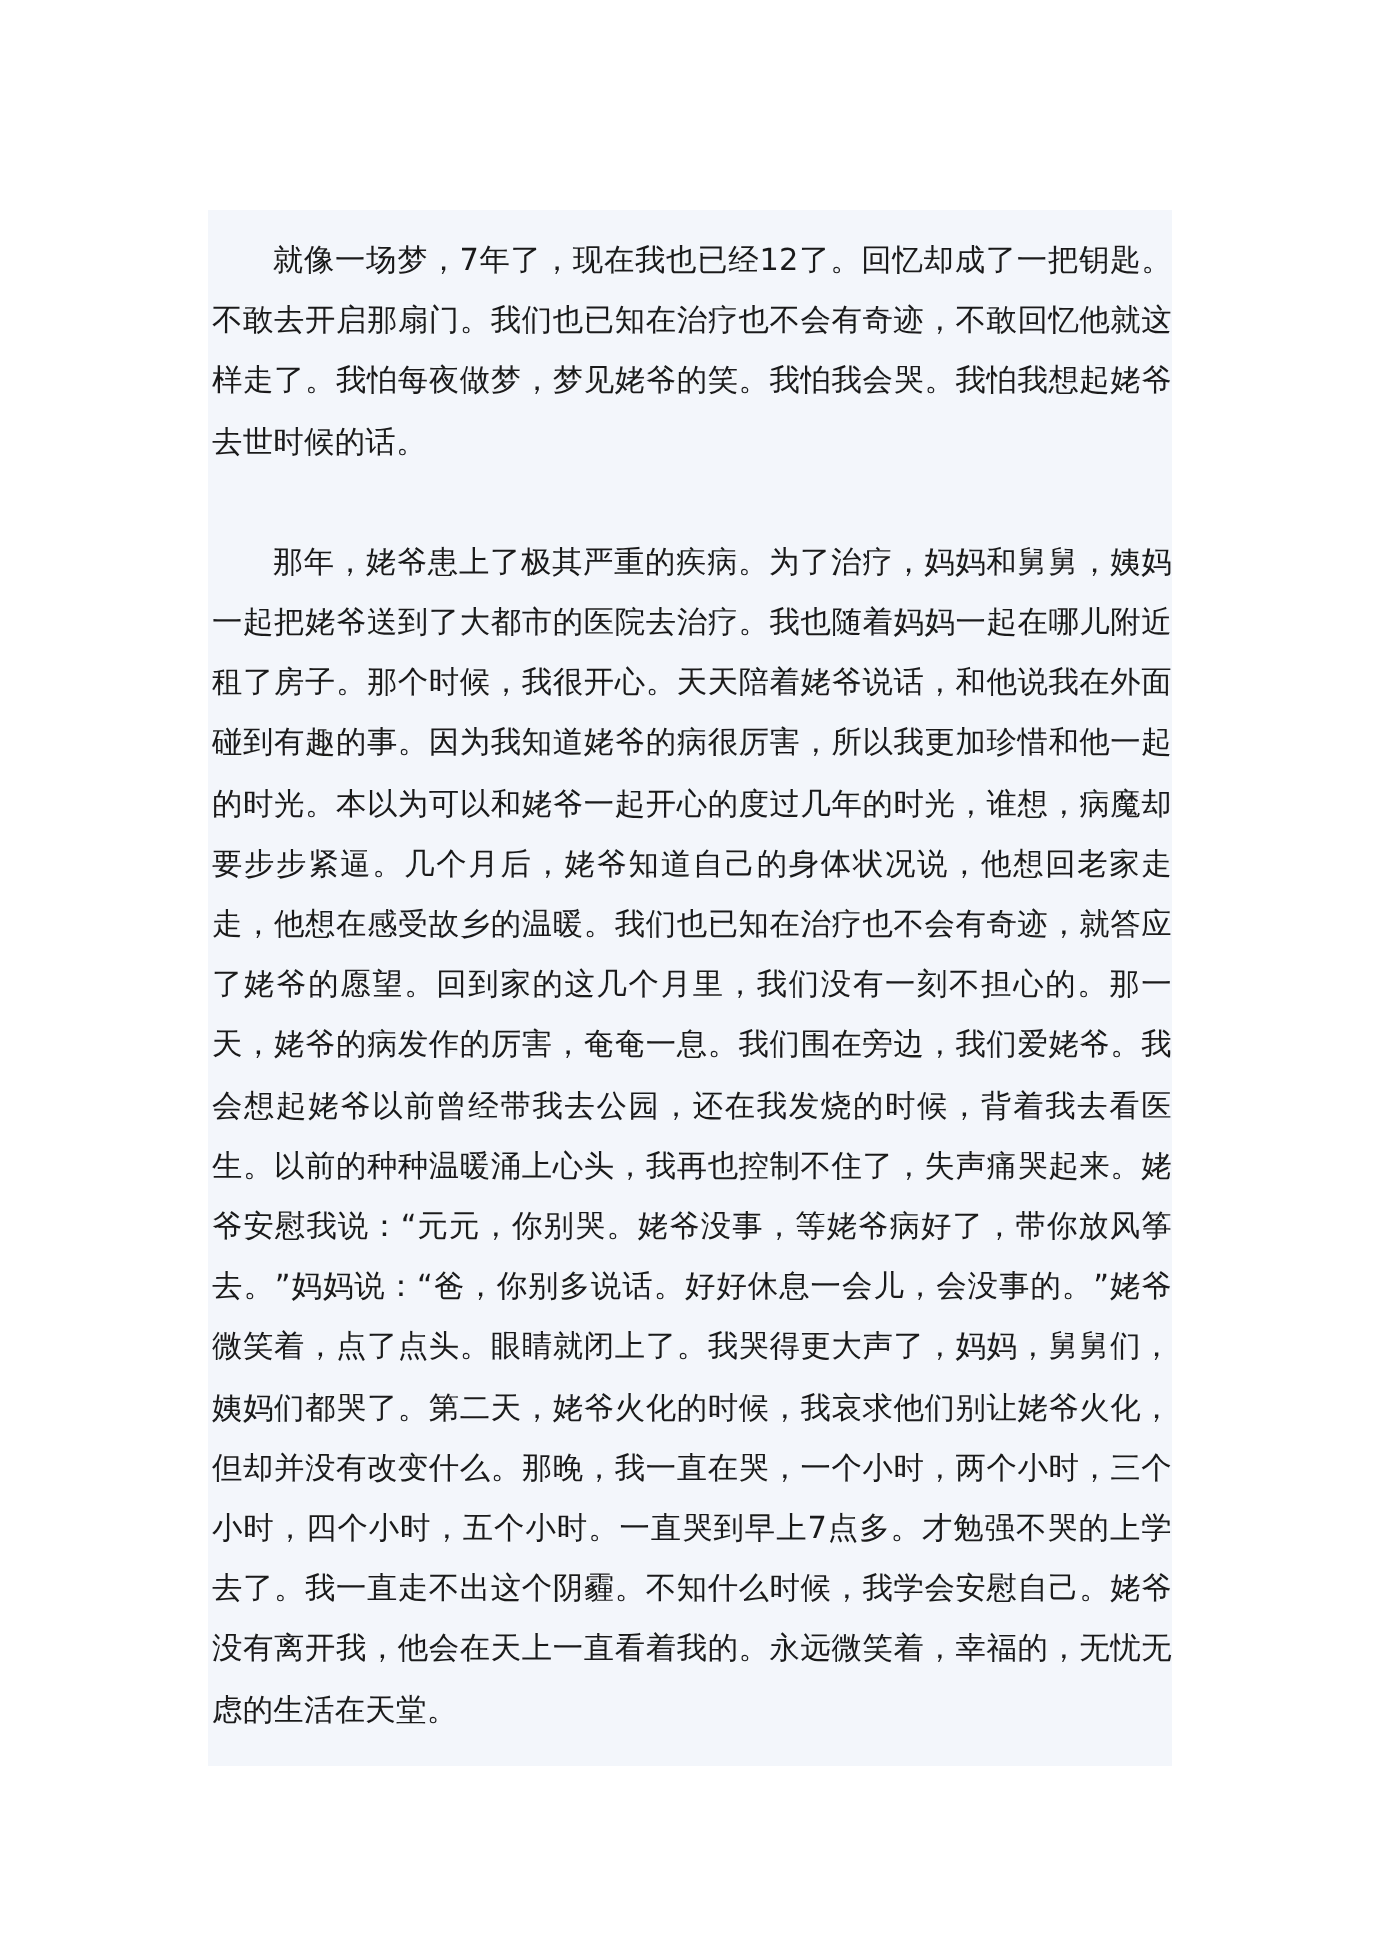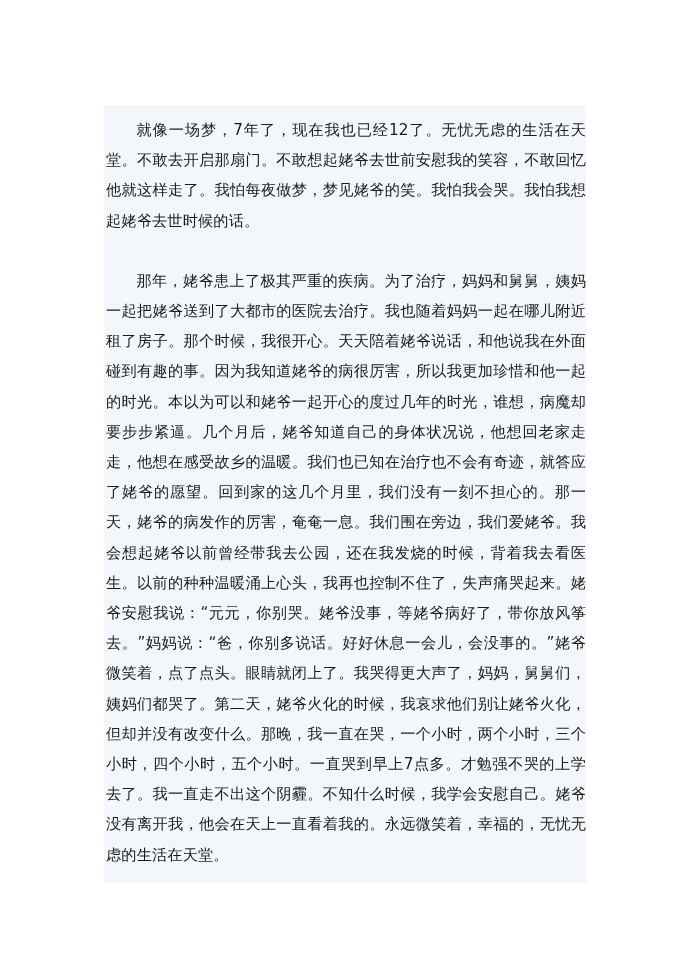--- a/index.html
+++ b/index.html
@@ -43,17 +43,17 @@
   }
   .para-gap {
     height: 30px;
   }
 </style>
 </head>
 <body>
 
 <div class="page">
   <div class="text-block">
-    <p class="para">就像一场梦，7年了，现在我也已经12了。无忧无虑的生活在天堂。不敢去开启那扇门。不敢想起姥爷去世前安慰我的笑容，不敢回忆他就这样走了。我怕每夜做梦，梦见姥爷的笑。我怕我会哭。我怕我想起姥爷去世时候的话。</p>
+    <p class="para">就像一场梦，7年了，现在我也已经12了。回忆却成了一把钥匙。不敢去开启那扇门。我们也已知在治疗也不会有奇迹，不敢回忆他就这样走了。我怕每夜做梦，梦见姥爷的笑。我怕我会哭。我怕我想起姥爷去世时候的话。</p>
     <div class="para-gap"></div>
     <p class="para">那年，姥爷患上了极其严重的疾病。为了治疗，妈妈和舅舅，姨妈一起把姥爷送到了大都市的医院去治疗。我也随着妈妈一起在哪儿附近租了房子。那个时候，我很开心。天天陪着姥爷说话，和他说我在外面碰到有趣的事。因为我知道姥爷的病很厉害，所以我更加珍惜和他一起的时光。本以为可以和姥爷一起开心的度过几年的时光，谁想，病魔却要步步紧逼。几个月后，姥爷知道自己的身体状况说，他想回老家走走，他想在感受故乡的温暖。我们也已知在治疗也不会有奇迹，就答应了姥爷的愿望。回到家的这几个月里，我们没有一刻不担心的。那一天，姥爷的病发作的厉害，奄奄一息。我们围在旁边，我们爱姥爷。我会想起姥爷以前曾经带我去公园，还在我发烧的时候，背着我去看医生。以前的种种温暖涌上心头，我再也控制不住了，失声痛哭起来。姥爷安慰我说：“元元，你别哭。姥爷没事，等姥爷病好了，带你放风筝去。”妈妈说：“爸，你别多说话。好好休息一会儿，会没事的。”姥爷微笑着，点了点头。眼睛就闭上了。我哭得更大声了，妈妈，舅舅们，姨妈们都哭了。第二天，姥爷火化的时候，我哀求他们别让姥爷火化，但却并没有改变什么。那晚，我一直在哭，一个小时，两个小时，三个小时，四个小时，五个小时。一直哭到早上7点多。才勉强不哭的上学去了。我一直走不出这个阴霾。不知什么时候，我学会安慰自己。姥爷没有离开我，他会在天上一直看着我的。永远微笑着，幸福的，无忧无虑的生活在天堂。</p>
   </div>
 </div>
 
 </body></html>

